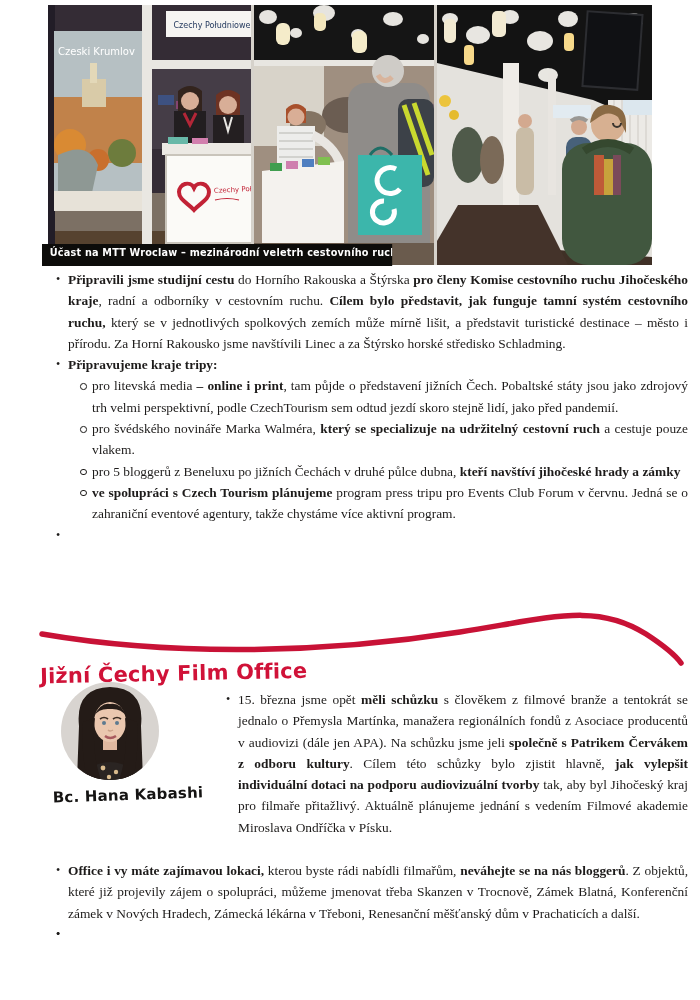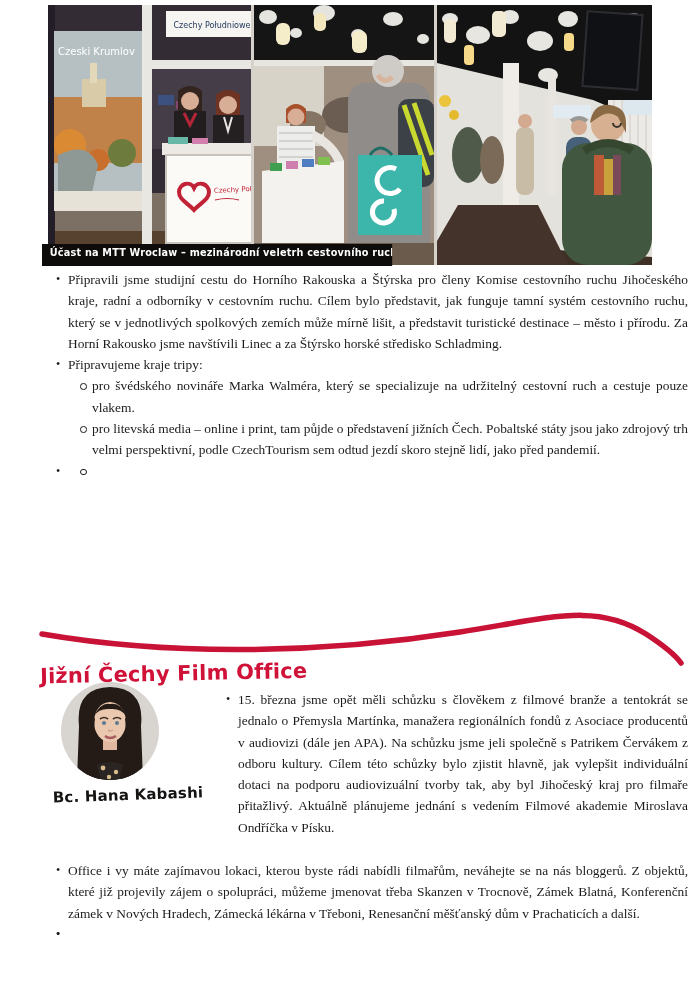--- a/index.html
+++ b/index.html
@@ -18,21 +18,21 @@
   
   .blist{list-style:none;margin:0;padding:0;}
   .blist > li{position:relative;padding-left:12px;text-align:justify;
         font-size:13.4px;line-height:21.3px;}
   .bdot{position:absolute;left:0;top:0;font-size:12px;}
   .sublist{list-style:none;margin:0 0 0 23px;padding:0;}
   .sublist > li{position:relative;padding-left:13px;text-align:justify;
         font-size:13.4px;line-height:21.3px;}
   .scircle{position:absolute;left:1px;top:8px;width:4.5px;height:4.5px;
         border:1.2px solid #1d1b1a;border-radius:50%;}
-  b{font-weight:400;}
+  b{font-weight:700;}
 
   .activities{position:absolute;left:56px;top:269px;width:632px;}
   .film-bullets{position:absolute;left:56px;top:860px;width:632px;}
   .meeting{position:absolute;left:226px;top:689px;width:462px;}
 
   
   .swoosh{position:absolute;left:30px;top:600px;}
   .film-heading{position:absolute;left:40px;top:644px;width:320px;
         font-family:"DejaVu Sans", sans-serif;font-weight:700;font-size:21px;
         color:#d01238;transform:rotate(-1.2deg);letter-spacing:.2px;}
@@ -221,28 +221,33 @@
         <span><b>Připravili jsme studijní cestu </b><span>do Horního Rakouska a Štýrska </span><b>pro členy Komise cestovního ruchu Jihočeského kraje</b><span>, radní a odborníky v cestovním ruchu. </span><b>Cílem bylo představit, jak funguje tamní systém cestovního ruchu,</b><span> který se v jednotlivých spolkových zemích může mírně lišit, a představit turistické destinace – město i přírodu. Za Horní Rakousko jsme navštívili Linec a za Štýrsko horské středisko Schladming.</span></span>
       </li>
       <li>
         <span class="bdot">•</span>
         <span><b>Připravujeme kraje tripy:</b></span>
       </li>
     </ul>
     <ul class="sublist">
       <li>
         <span class="scircle"></span>
+        <span><span>pro litevská media </span><b>– online i print</b><span>, tam půjde o představení jižních Čech. Pobaltské státy jsou jako zdrojový trh velmi perspektivní, podle CzechTourism sem odtud jezdí skoro stejně lidí, jako před pandemií.</span></span>
+      </li>
+      <li>
+        <span class="scircle"></span>
         <span><span>pro švédského novináře Marka Walméra, </span><b>který se specializuje na udržitelný cestovní ruch</b><span> a cestuje pouze vlakem.</span></span>
       </li>
       <li>
         <span class="scircle"></span>
-        <span><span>pro litevská media </span><b>– online i print</b><span>, tam půjde o představení jižních Čech. Pobaltské státy jsou jako zdrojový trh velmi perspektivní, podle CzechTourism sem odtud jezdí skoro stejně lidí, jako před pandemií.</span></span>
+        <span><span>pro 5 bloggerů z Beneluxu po jižních Čechách v druhé půlce dubna, </span><b>kteří navštíví jihočeské hrady a zámky</b></span>
       </li>
       <li>
         <span class="scircle"></span>
+        <span><b>ve spolupráci s Czech Tourism plánujeme</b><span> program press tripu pro Events Club Forum v červnu. Jedná se o zahraniční eventové agentury, takže chystáme více aktivní program.</span></span>
       </li>
     </ul>
     <ul class="blist">
       <li>
         <span class="bdot">•</span>
       </li>
     </ul>
   </section>
 
   <svg class="swoosh" width="660" height="78" viewBox="0 0 660 78">

